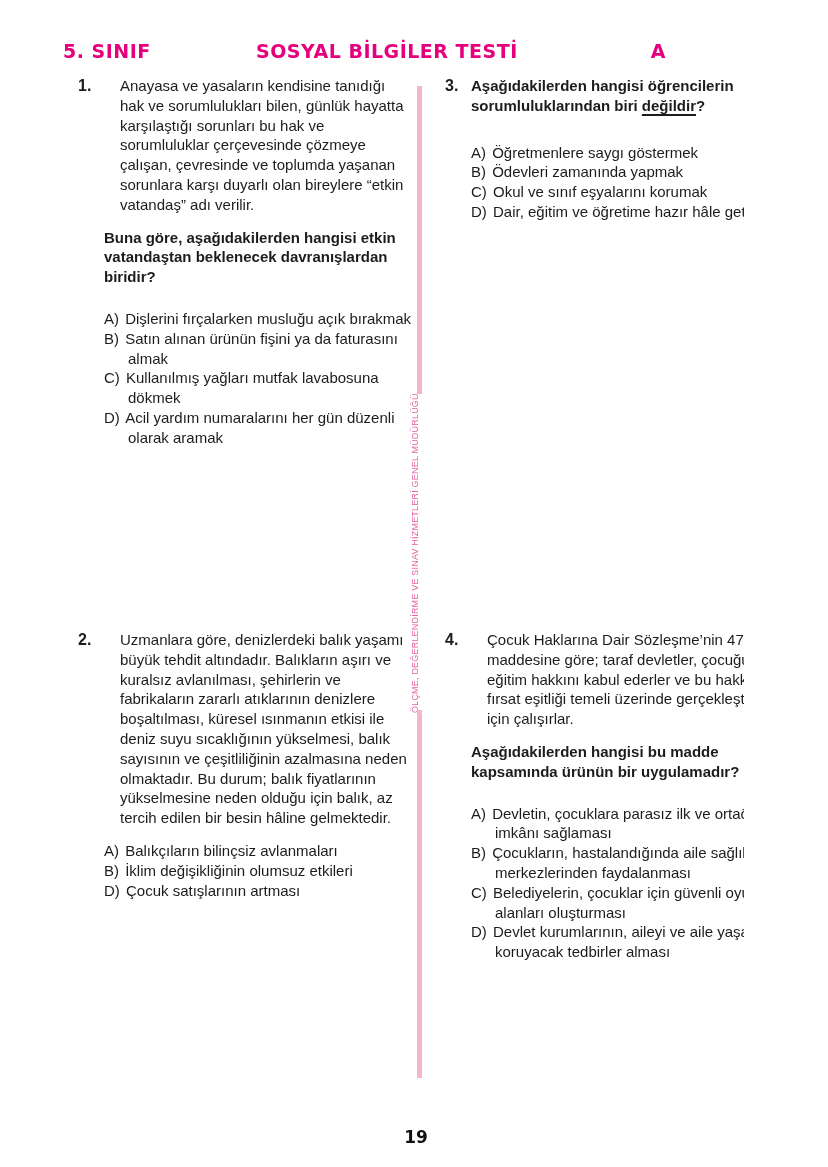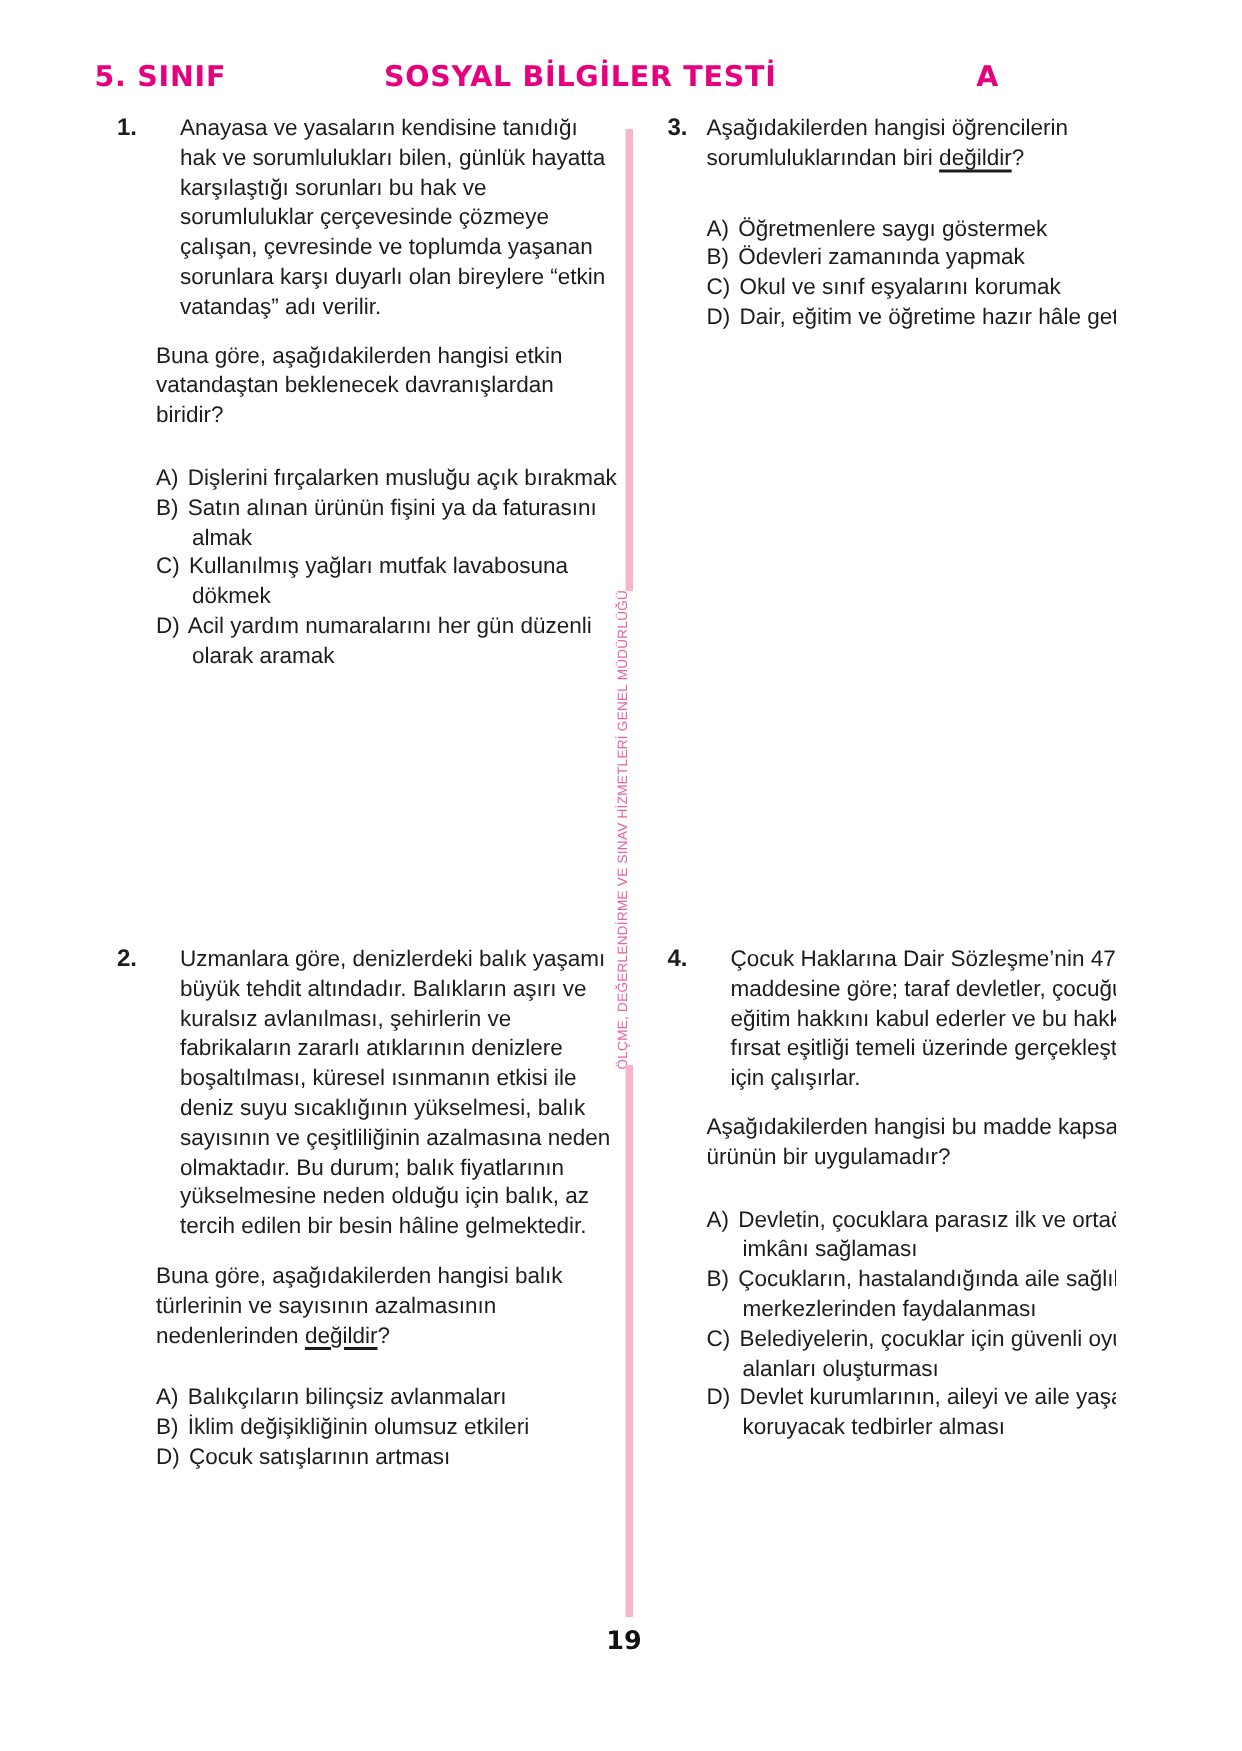--- a/index.html
+++ b/index.html
@@ -21,40 +21,40 @@
 
   
   .question{position:absolute;font-size:15px;line-height:1.32;}
   .q1{left:78px;top:76px;width:334px;}
   .q2{left:78px;top:630px;width:334px;}
   .q3{left:445px;top:76px;width:348px;}
   .q4{left:445px;top:630px;width:348px;}
   .q-num{position:absolute;left:0;top:-1px;font-weight:bold;font-size:16px;}
   .q-content{margin-left:26px;}
   .q-body{margin:0 0 13px 16px;}
-  .q-stem{font-weight:normal;margin:0 0 22px 0;}
+  .q-stem{font-weight:bold;margin:0 0 22px 0;}
   .q3 .q-stem{margin-bottom:27px;}
   .u{text-decoration:underline;text-decoration-thickness:1.5px;text-underline-offset:3px;}
   .opt{padding-left:24px;text-indent:-24px;margin:0;}
   .opt-label{padding-right:2px;}
 
   
   .div-seg{position:absolute;left:417px;width:5px;background:#f5b6cb;}
   .div-seg-top{top:86px;height:308px;}
   .div-seg-bottom{top:710px;height:368px;}
   .div-text{
     position:absolute;left:409px;top:396px;height:314px;
     writing-mode:vertical-rl;transform:rotate(180deg);
     font-size:9px;line-height:13px;letter-spacing:.2px;
     color:#e563a2;white-space:nowrap;
     display:flex;align-items:center;justify-content:center;
   }
 
   
-  .page-num{position:absolute;top:1084px;left:396px;width:40px;text-align:center;
+  .page-num{position:absolute;top:1127px;left:396px;width:40px;text-align:center;
             font-weight:bold;font-size:17px;font-family:"DejaVu Sans",sans-serif;color:#111;}
 </style>
 </head>
 <body>
 
 <div class="page">
 
   <span class="hdr hdr-grade">5. SINIF</span>
   <span class="hdr hdr-title">SOSYAL BİLGİLER TESTİ</span>
   <span class="hdr hdr-booklet">A</span>
@@ -74,21 +74,20 @@
         <p class="opt"><span class="opt-label">C)</span> <span>Kullanılmış yağları mutfak lavabosuna dökmek</span></p>
         <p class="opt"><span class="opt-label">D)</span> <span>Acil yardım numaralarını her gün düzenli olarak aramak</span></p>
       </div>
     </div>
   </section>
 
   <section class="question q2">
     <span class="q-num">2.</span>
     <div class="q-content">
       <p class="q-body">Uzmanlara göre, denizlerdeki balık yaşamı büyük tehdit altındadır. Balıkların aşırı ve kuralsız avlanılması, şehirlerin ve fabrikaların zararlı atıklarının denizlere boşaltılması, küresel ısınmanın etkisi ile deniz suyu sıcaklığının yükselmesi, balık sayısının ve çeşitliliğinin azalmasına neden olmaktadır. Bu durum; balık fiyatlarının yükselmesine neden olduğu için balık, az tercih edilen bir besin hâline gelmektedir.</p>
-      <p class="q-stem"><span>Buna göre, aşağıdakilerden hangisi balık türlerinin ve sayısının azalmasının nedenlerinden </span><span class="u">değildir</span><span>?</span></p>
       <div class="opts">
         <p class="opt"><span class="opt-label">A)</span> <span>Balıkçıların bilinçsiz avlanmaları</span></p>
         <p class="opt"><span class="opt-label">B)</span> <span>İklim değişikliğinin olumsuz etkileri</span></p>
         <p class="opt"><span class="opt-label">D)</span> <span>Çocuk satışlarının artması</span></p>
       </div>
     </div>
   </section>
 
   <section class="question q3">
     <span class="q-num">3.</span>

